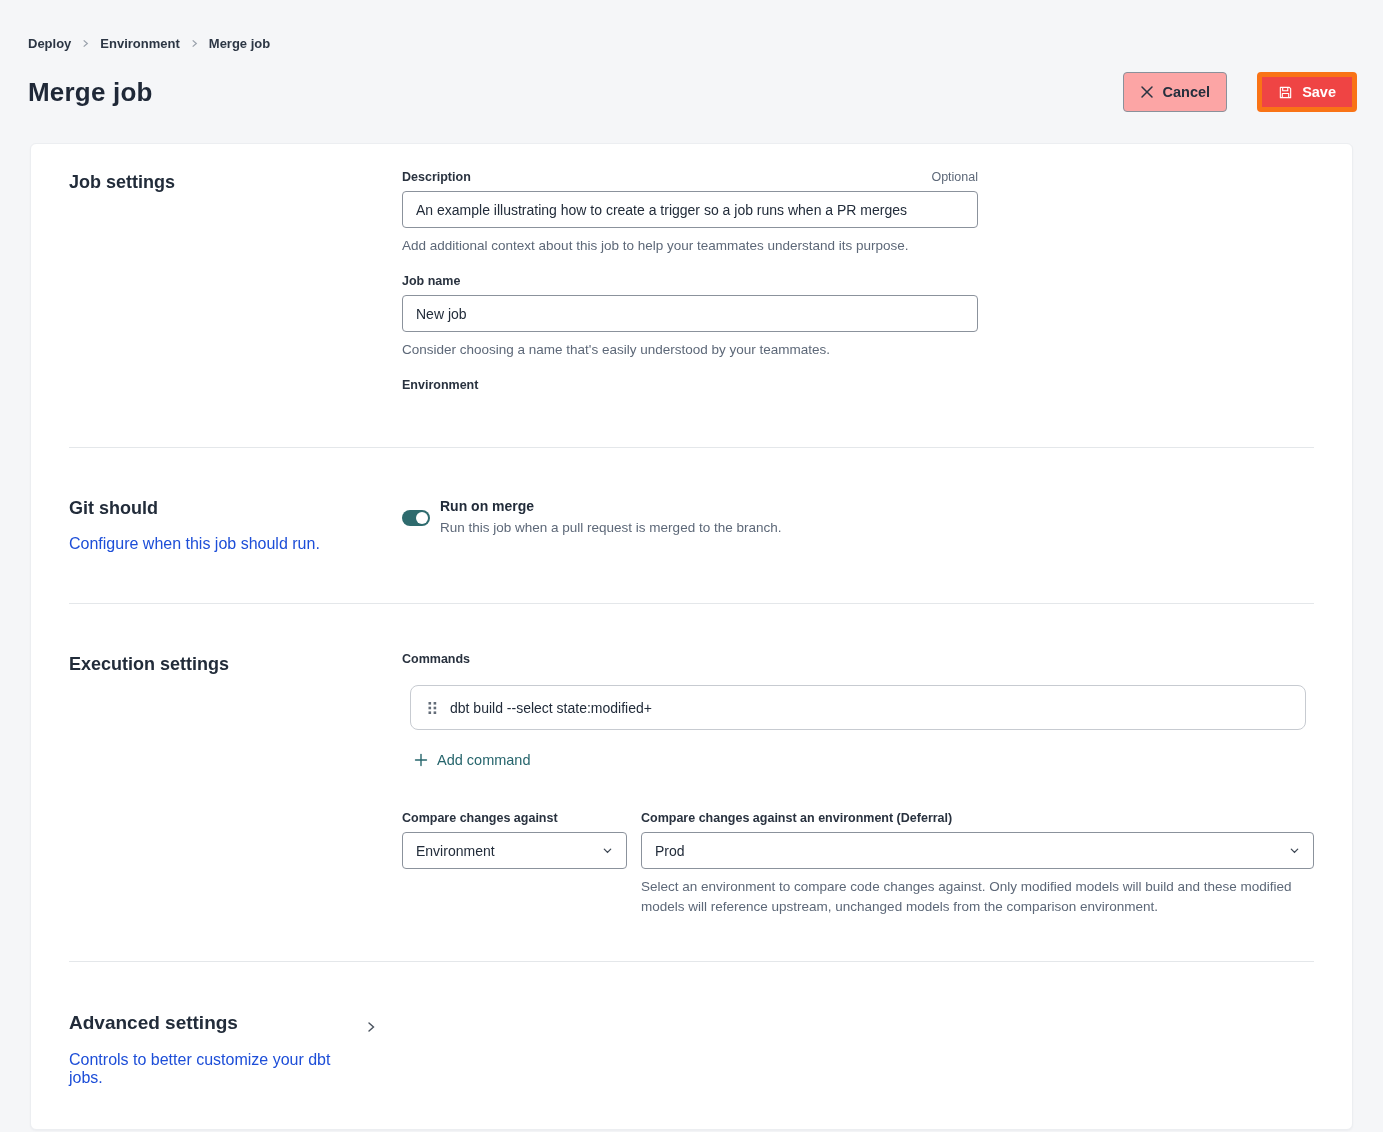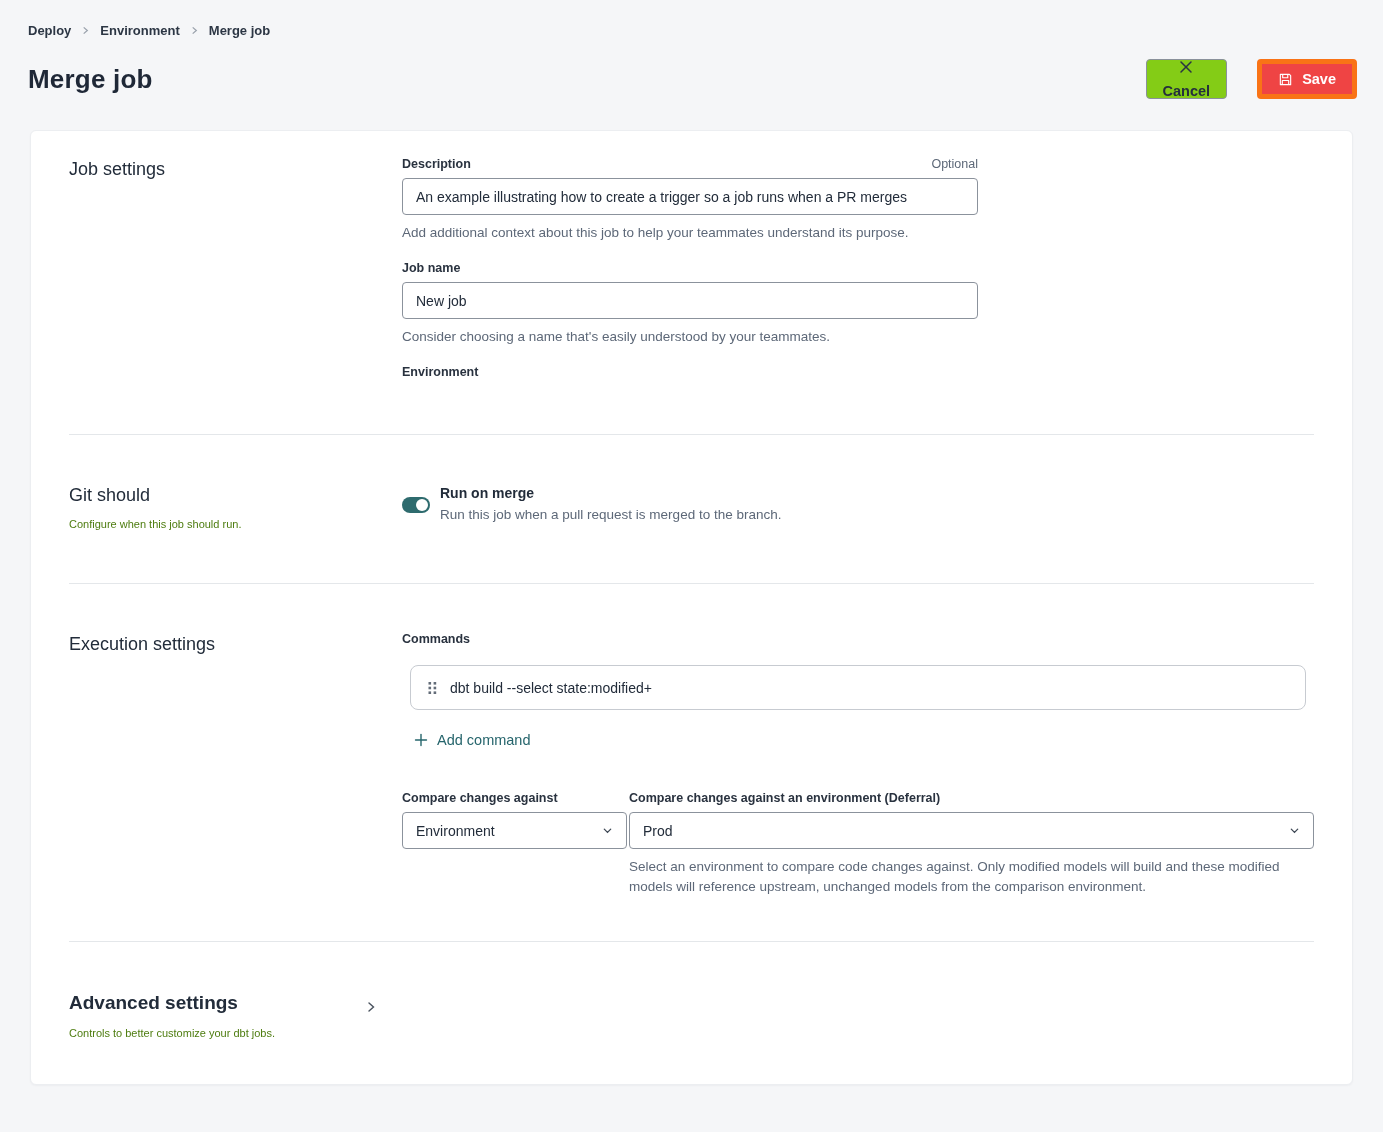--- a/index.html
+++ b/index.html
@@ -6,52 +6,52 @@
   html, body { width: 1383px; }
   body {
     min-height: 1132px;
     background: #f5f6f8;
     font-family: "Liberation Sans", sans-serif;
     color: #222c3a;
     overflow-x: hidden;
   }
 
   
-  .topbar { padding: 23px 26px 0 28px; }
+  .topbar { padding: 36px 26px 0 28px; }
   .breadcrumb { display: flex; align-items: center; gap: 10px; font-size: 13px; color: #2c3644; }
   .crumb { font-weight: 600; cursor: pointer; }
   .crumb.current { font-weight: 700; cursor: default; }
   .crumb-sep { display: flex; align-items: center; color: #9aa2ac; }
 
   .title-row { display: flex; align-items: center; justify-content: space-between; margin-top: 21px; }
   .page-title { font-size: 26px; font-weight: 700; color: #1f2837; letter-spacing: .2px; }
   .actions { display: flex; gap: 12px; }
   .btn {
     display: inline-flex; align-items: center; gap: 9px;
     height: 40px; padding: 0 16px; border-radius: 4px;
     font-size: 14.5px; font-weight: 600; cursor: pointer;
     font-family: "Liberation Sans", sans-serif;
   }
-  .btn-secondary { background: #84cc16; border: 1px solid #8a919b; color: #252f3d; flex-direction: column; }
+  .btn-secondary { background: #fca5a5; border: 1px solid #8a919b; color: #252f3d; }
   .btn-primary   { background: #ef4444; border: 5px solid #f97316; color: #ffffff; margin-left: 18px; }
 
   
   .card {
     margin: 31px 30px 24px 30px;
     background: #ffffff;
     border: 1px solid #eceef1;
     border-radius: 6px;
     box-shadow: 0 1px 2px rgba(20,30,40,.04);
   }
   .divider { height: 1px; background: #e4e7ea; margin: 0 38px; }
 
   .section { display: grid; grid-template-columns: 333px 1fr; padding: 26px 38px 48px 38px; }
   .section.pad-lg { padding-top: 48px; }
-  .sec-heading { font-size: 18px; font-weight: 400; color: #222c3a; line-height: 24px; }
-  .sec-sub { font-size: 11px; color: #4d7c0f; margin-top: 8px; line-height: 18px; }
+  .sec-heading { font-size: 18px; font-weight: 700; color: #222c3a; line-height: 24px; }
+  .sec-sub { font-size: 16px; color: #1d4ed8; margin-top: 15px; line-height: 18px; }
 
   
   .field { margin-bottom: 18px; max-width: 576px; }
   .field:last-child { margin-bottom: 0; }
   .field-label-row { display: flex; justify-content: space-between; align-items: baseline; margin-bottom: 6px; }
   .field-label { font-size: 12.5px; font-weight: 700; color: #29323f; line-height: 15px; }
   .optional { font-size: 12.5px; font-weight: 400; color: #5d6878; }
   .text-input {
     width: 100%; height: 37px; border: 1px solid #8b929c; border-radius: 4px;
     padding: 0 13px; font-size: 14px; color: #222c3a; background: #fff;
@@ -86,21 +86,21 @@
     display: flex; align-items: center; gap: 13px;
     height: 45px; margin: 0 8px; padding: 0 17px;
     border: 1px solid #c7cbd1; border-radius: 8px; background: #fff;
     font-size: 14px; color: #222c3a;
   }
   .drag-handle { display: flex; align-items: center; color: #636c78; cursor: grab; }
   .add-command {
     display: inline-flex; align-items: center; gap: 9px;
     margin: 22px 0 0 12px; color: #26656c; font-size: 14.5px; cursor: pointer;
   }
-  .compare-row { display: flex; gap: 2px; margin-top: 40px; }
+  .compare-row { display: flex; gap: 14px; margin-top: 40px; }
   .compare-col-1 { width: 225px; flex: 0 0 auto; }
   .compare-col-2 { flex: 1 1 auto; }
   .compare-col-2 .helper { max-width: 655px; }
   .mb6 { margin-bottom: 6px; }
 
   
   .advanced { display: flex; align-items: flex-start; padding: 48px 38px 42px 38px; }
   .advanced-left { width: 296px; flex: 0 0 auto; }
   .advanced-heading { font-size: 19px; font-weight: 700; color: #222c3a; line-height: 26px; }
   .chevron-right-btn { margin-top: 11px; color: #49525e; cursor: pointer; display: flex; }

